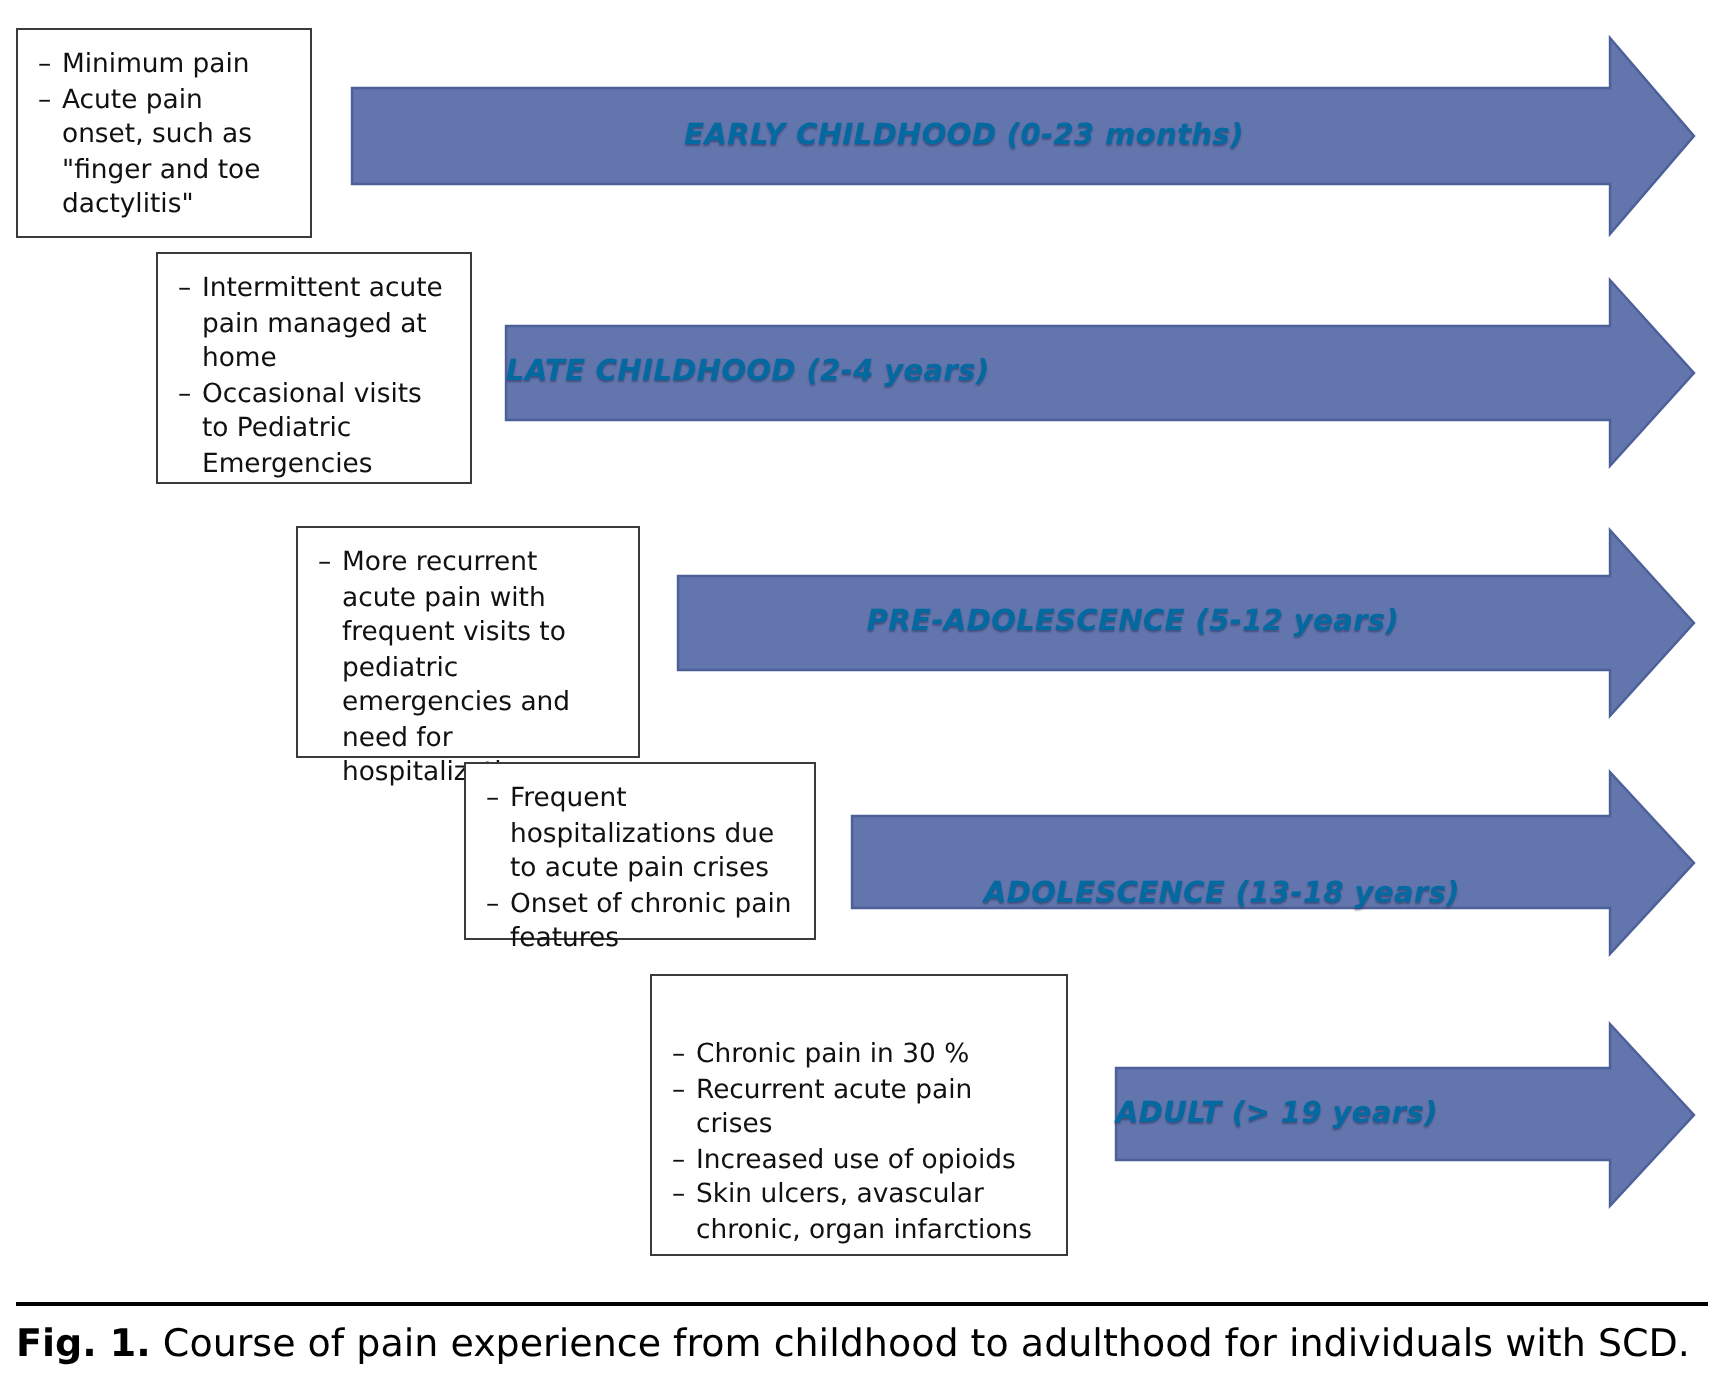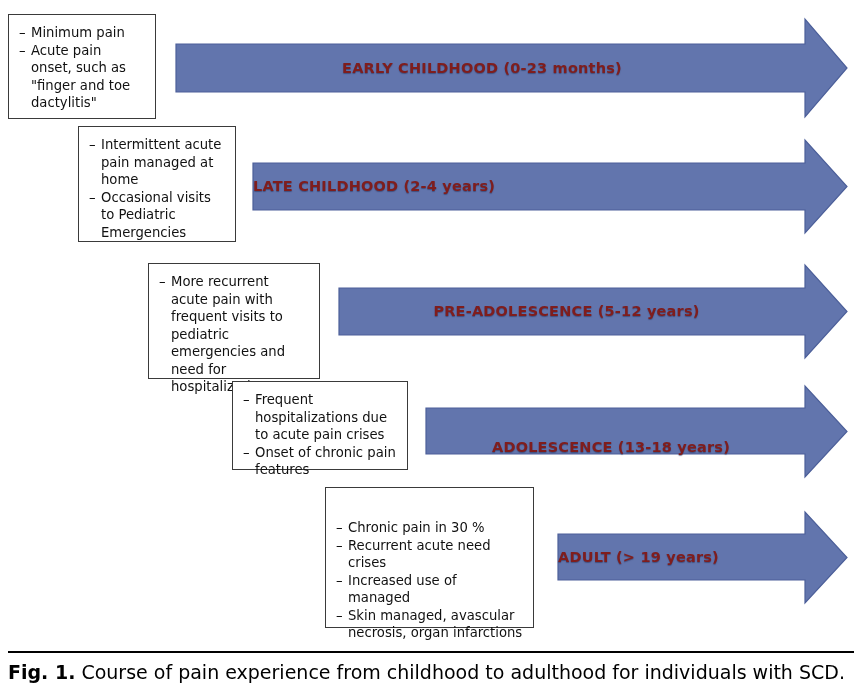--- a/index.html
+++ b/index.html
@@ -27,27 +27,28 @@
   }
   .arrow-row {
     position: absolute;
   }
   .arrow-svg {
     display: block;
     overflow: visible;
   }
   .arrow-label {
     position: absolute;
-    color: #7f1d1d;
+    color: #0369a1;
     font-weight: bold;
     font-size: 14.5px;
     letter-spacing: 0.2px;
     white-space: nowrap;
     text-shadow: 0 1px 1px rgba(40,50,90,0.55);
     pointer-events: none;
+    font-style: italic;
   }
   .note-box {
     position: absolute;
     background: #ffffff;
     border: 1.3px solid #3a3a3a;
     box-sizing: border-box;
     padding: 9px 10px 9px 10px;
   }
   .note-list {
     margin: 0;
@@ -172,29 +173,29 @@
     </div>
 
     <div class="note-box" style="left:325px; top:487px; width:209px; height:141px;">
       <ul class="note-list" style="margin-top:22px;">
         <li class="note-item">
           <span class="dash">–</span>
           <span>Chronic pain in 30 %</span>
         </li>
         <li class="note-item">
           <span class="dash">–</span>
-          <span>Recurrent acute need crises</span>
-        </li>
-        <li class="note-item">
-          <span class="dash">–</span>
-          <span>Increased use of managed</span>
-        </li>
-        <li class="note-item">
-          <span class="dash">–</span>
-          <span>Skin managed, avascular necrosis, organ infarctions</span>
+          <span>Recurrent acute pain crises</span>
+        </li>
+        <li class="note-item">
+          <span class="dash">–</span>
+          <span>Increased use of opioids</span>
+        </li>
+        <li class="note-item">
+          <span class="dash">–</span>
+          <span>Skin ulcers, avascular chronic, organ infarctions</span>
         </li>
       </ul>
     </div>
 
     <div class="arrow-row" style="left:558px; top:511px; width:290px; height:93px;">
       <svg class="arrow-svg" width="290" height="93" viewBox="0 0 290 93">
         <polygon points="0,23 247,23 247,1 289,46.5 247,92 247,69 0,69" fill="#6275ad" stroke="#4c5f99" stroke-width="1.2"></polygon>
       </svg>
       <div class="arrow-label" style="left:0; right:48px; top:38px; text-align:left;">ADULT (&gt; 19 years)</div>
     </div>

